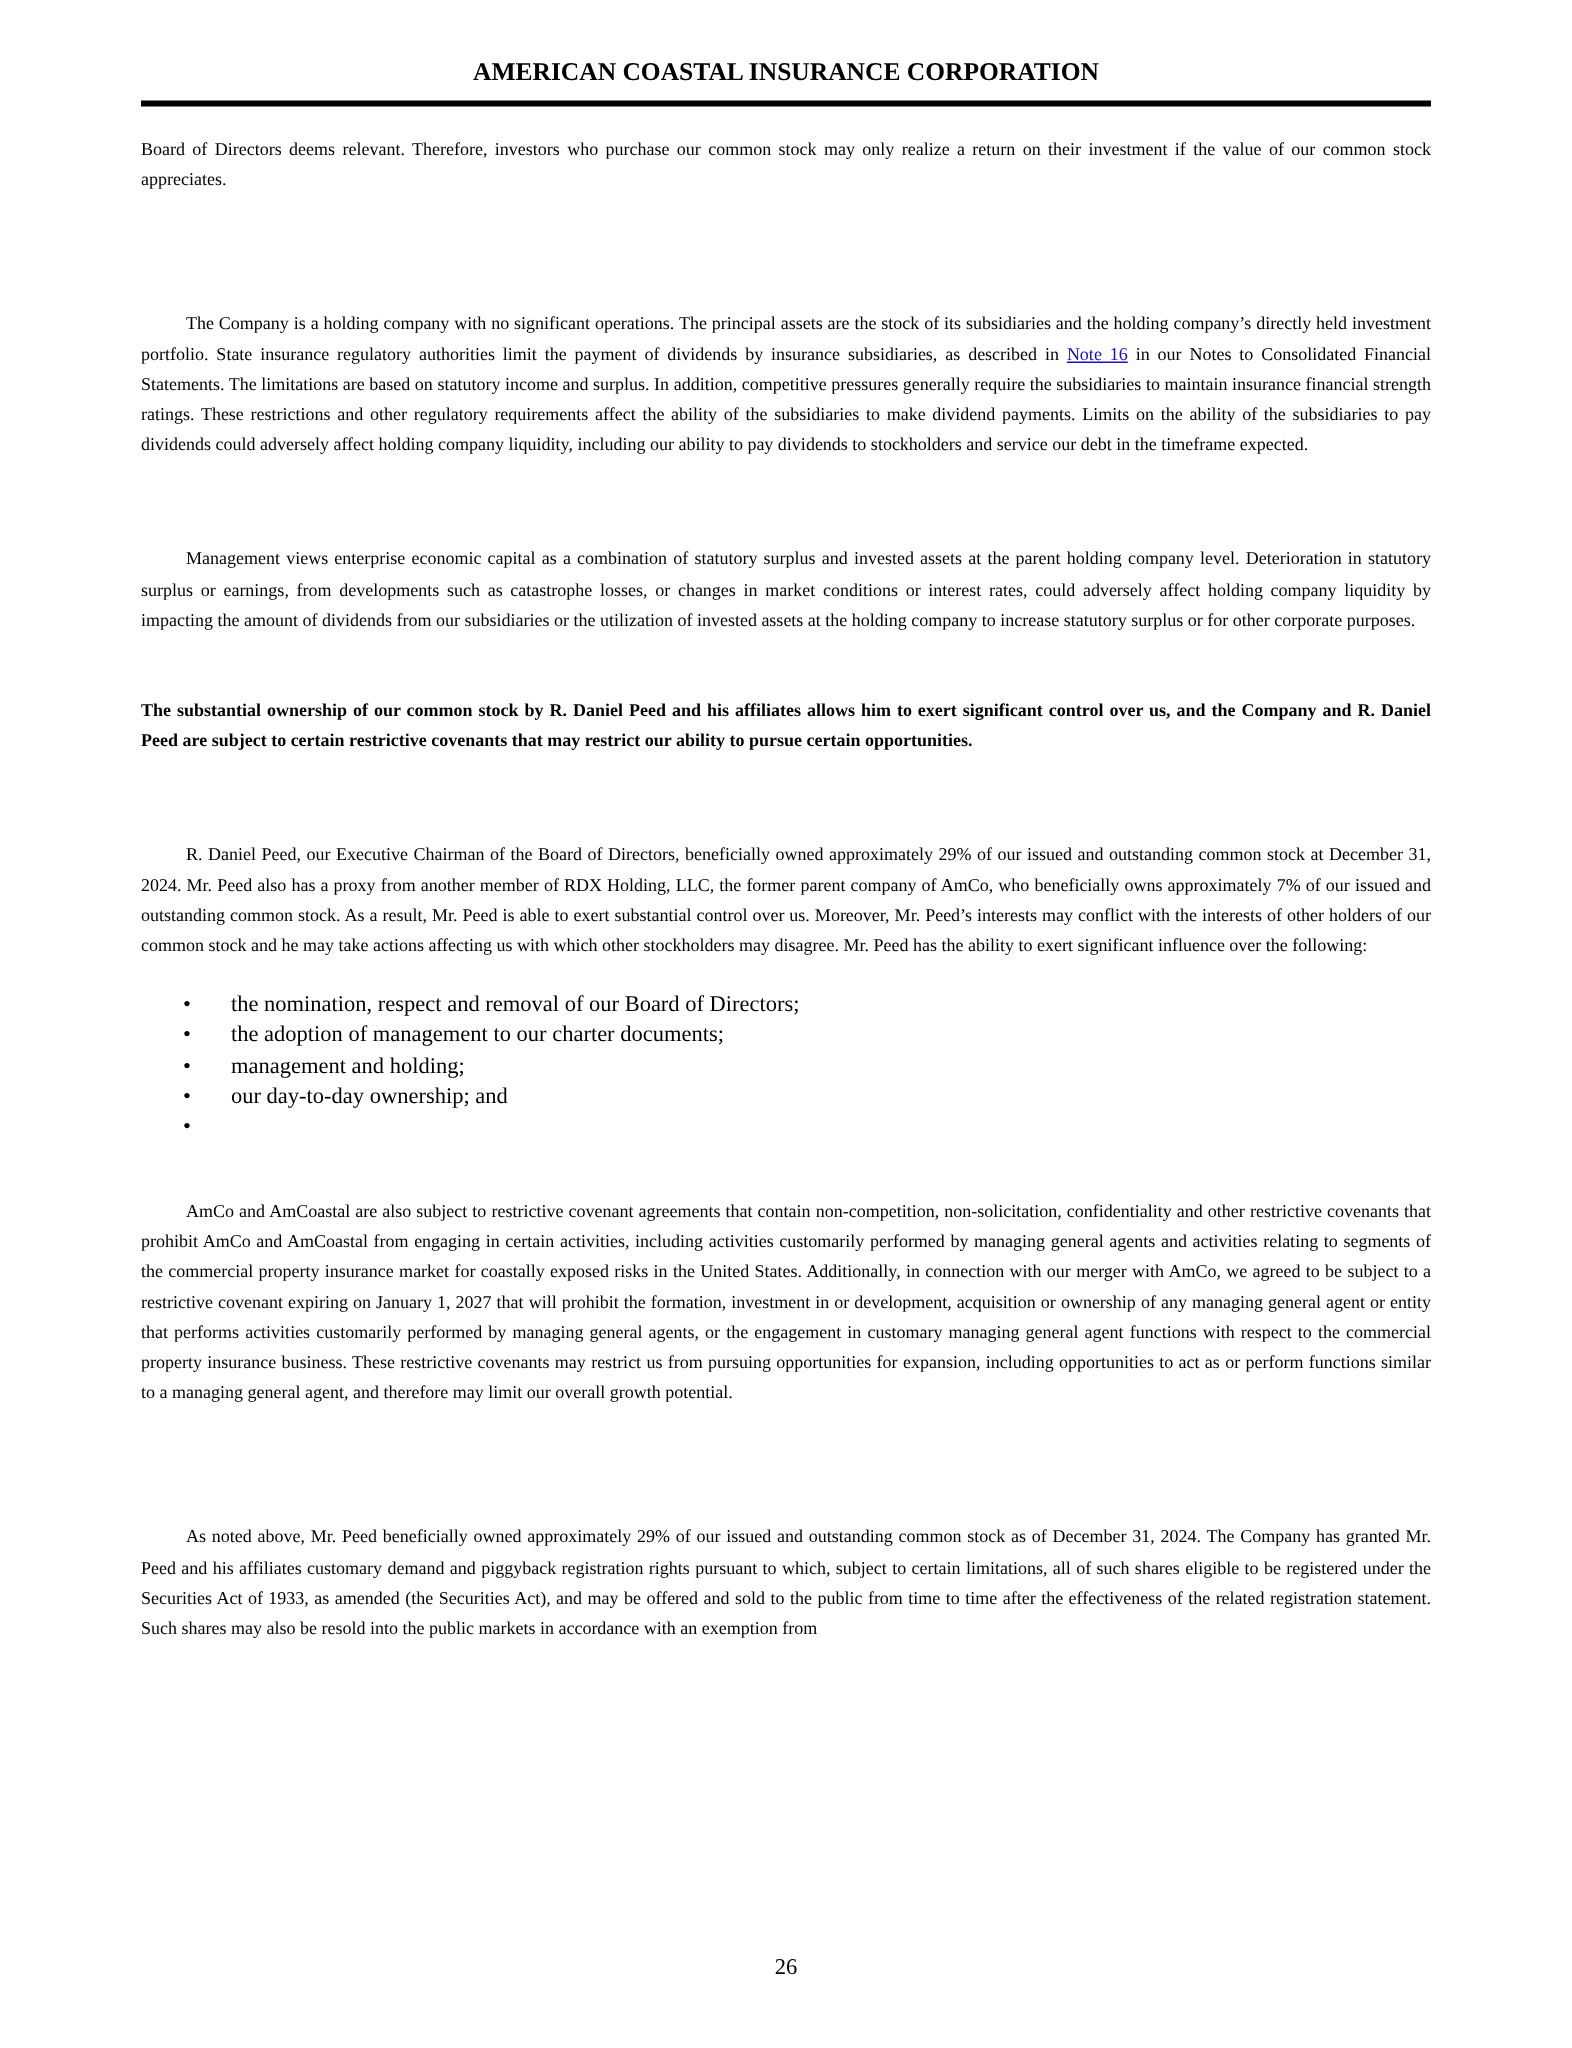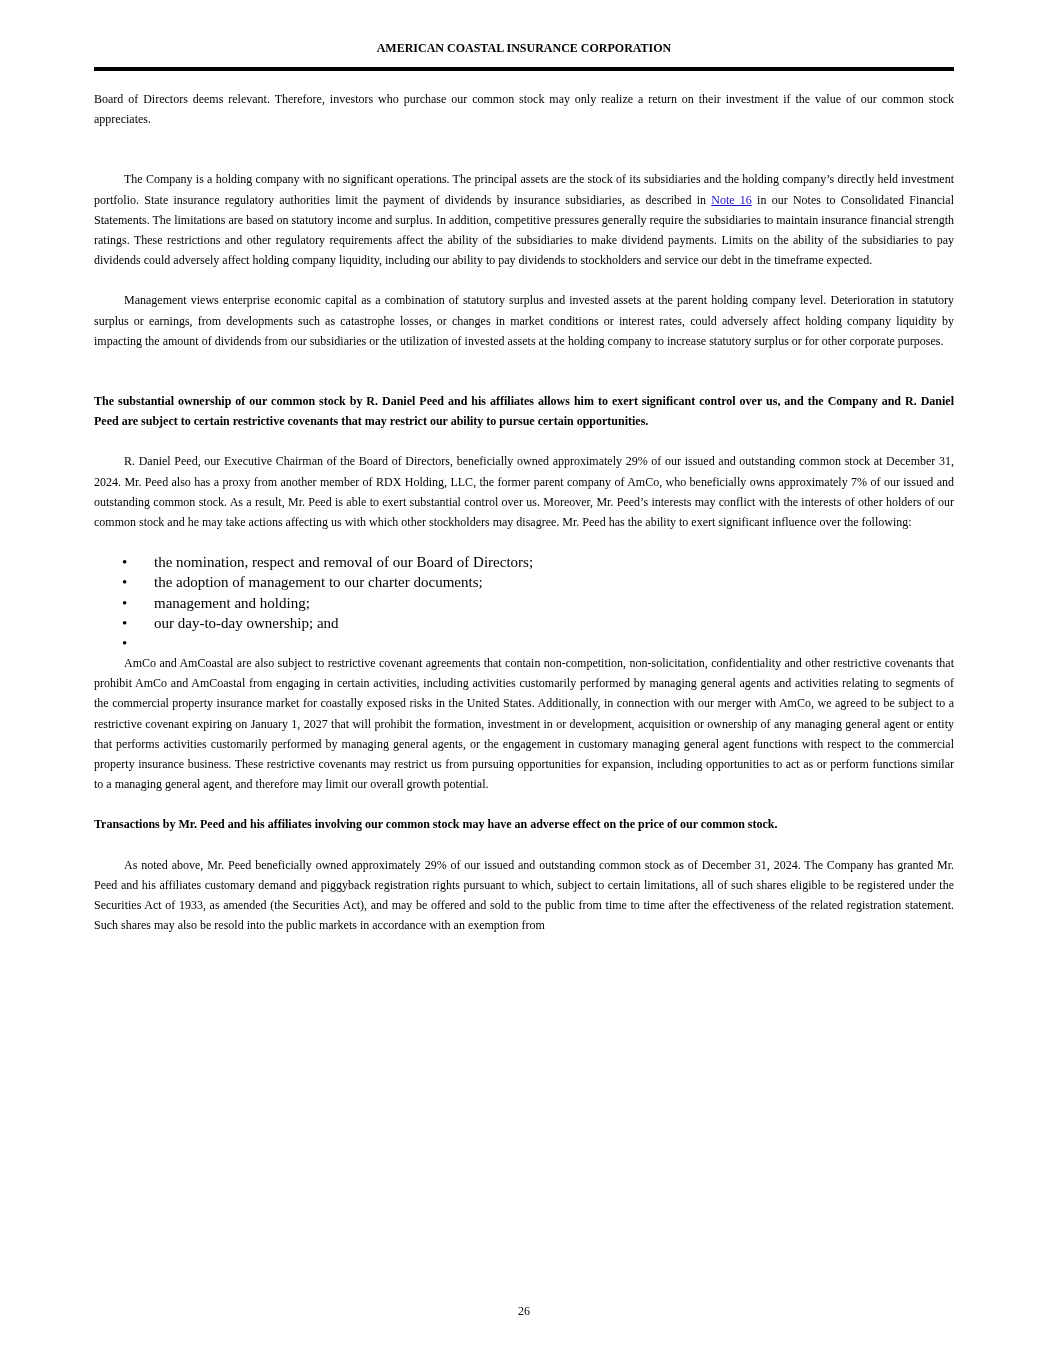--- a/index.html
+++ b/index.html
@@ -13,38 +13,38 @@
   }
   .page {
     position: absolute;
     left: 94px;
     top: 0;
     width: 860px;
   }
   .header-title {
     text-align: center;
     font-weight: bold;
-    font-size: 12px;
+    font-size: 17px;
     margin-top: 38px;
     height: 20px;
     line-height: 20px;
   }
   .header-rule {
     margin-top: 9px;
     height: 4px;
     background: #000;
     width: 860px;
   }
   p {
     margin: 0;
     font-size: 12px;
     line-height: 20.2px;
     text-align: justify;
   }
-  .indent { text-indent: 30px; }
+  .indent { text-indent: 30px; margin-top: 36px; }
   .heading { font-weight: bold; }
   .gap { height: 20px; }
   a.link { color: #1a0dcc; text-decoration: underline; }
   ul.bullets {
     list-style: none;
     margin: 0;
     padding: 0;
   }
   ul.bullets li {
     position: relative;
@@ -57,21 +57,21 @@
     position: absolute;
     left: 28px;
     top: 0;
   }
   .page-number {
     position: absolute;
     left: 0;
     width: 1048px;
     top: 1304px;
     text-align: center;
-    font-size: 12px;
+    font-size: 15px;
   }
 </style>
 </head>
 <body>
 
 <div class="page">
   <div class="header-title">AMERICAN COASTAL INSURANCE CORPORATION</div>
   <div class="header-rule"></div>
 
   <div style="height:18px"></div>
@@ -99,19 +99,18 @@
     <li><span class="bullet">•</span><span>the adoption of management to our charter documents;</span></li>
     <li><span class="bullet">•</span><span>management and holding;</span></li>
     <li><span class="bullet">•</span><span>our day-to-day ownership; and</span></li>
     <li><span class="bullet">•</span></li>
   </ul>
 
   <div class="gap"></div>
   <p class="indent">AmCo and AmCoastal are also subject to restrictive covenant agreements that contain non-competition, non-solicitation, confidentiality and other restrictive covenants that prohibit AmCo and AmCoastal from engaging in certain activities, including activities customarily performed by managing general agents and activities relating to segments of the commercial property insurance market for coastally exposed risks in the United States. Additionally, in connection with our merger with AmCo, we agreed to be subject to a restrictive covenant expiring on January 1, 2027 that will prohibit the formation, investment in or development, acquisition or ownership of any managing general agent or entity that performs activities customarily performed by managing general agents, or the engagement in customary managing general agent functions with respect to the commercial property insurance business. These restrictive covenants may restrict us from pursuing opportunities for expansion, including opportunities to act as or perform functions similar to a managing general agent, and therefore may limit our overall growth potential.</p>
 
   <div class="gap"></div>
-  <p class="heading">Transactions by Mr. Peed and his affiliates involving our common stock may have an adverse effect on the price of our common stock.</p>
 
   <div class="gap"></div>
   <p class="indent">As noted above, Mr. Peed beneficially owned approximately 29% of our issued and outstanding common stock as of December 31, 2024. The Company has granted Mr. Peed and his affiliates customary demand and piggyback registration rights pursuant to which, subject to certain limitations, all of such shares eligible to be registered under the Securities Act of 1933, as amended (the Securities Act), and may be offered and sold to the public from time to time after the effectiveness of the related registration statement. Such shares may also be resold into the public markets in accordance with an exemption from</p>
 </div>
 
 <div class="page-number">26</div>
 
 </body></html>

